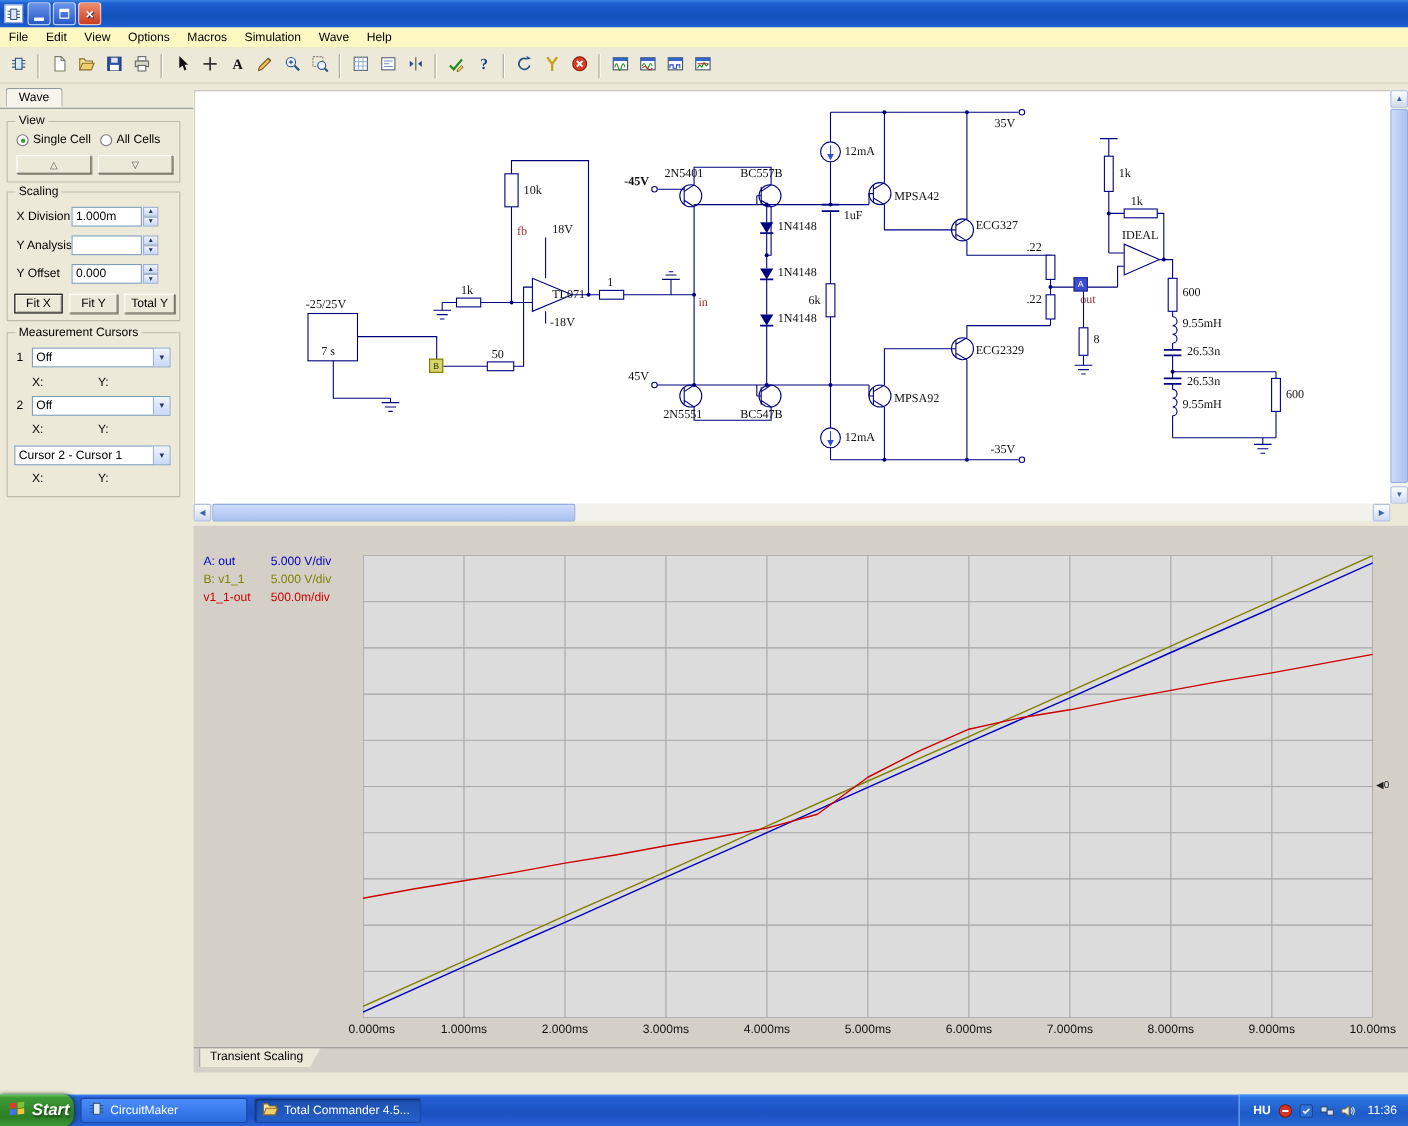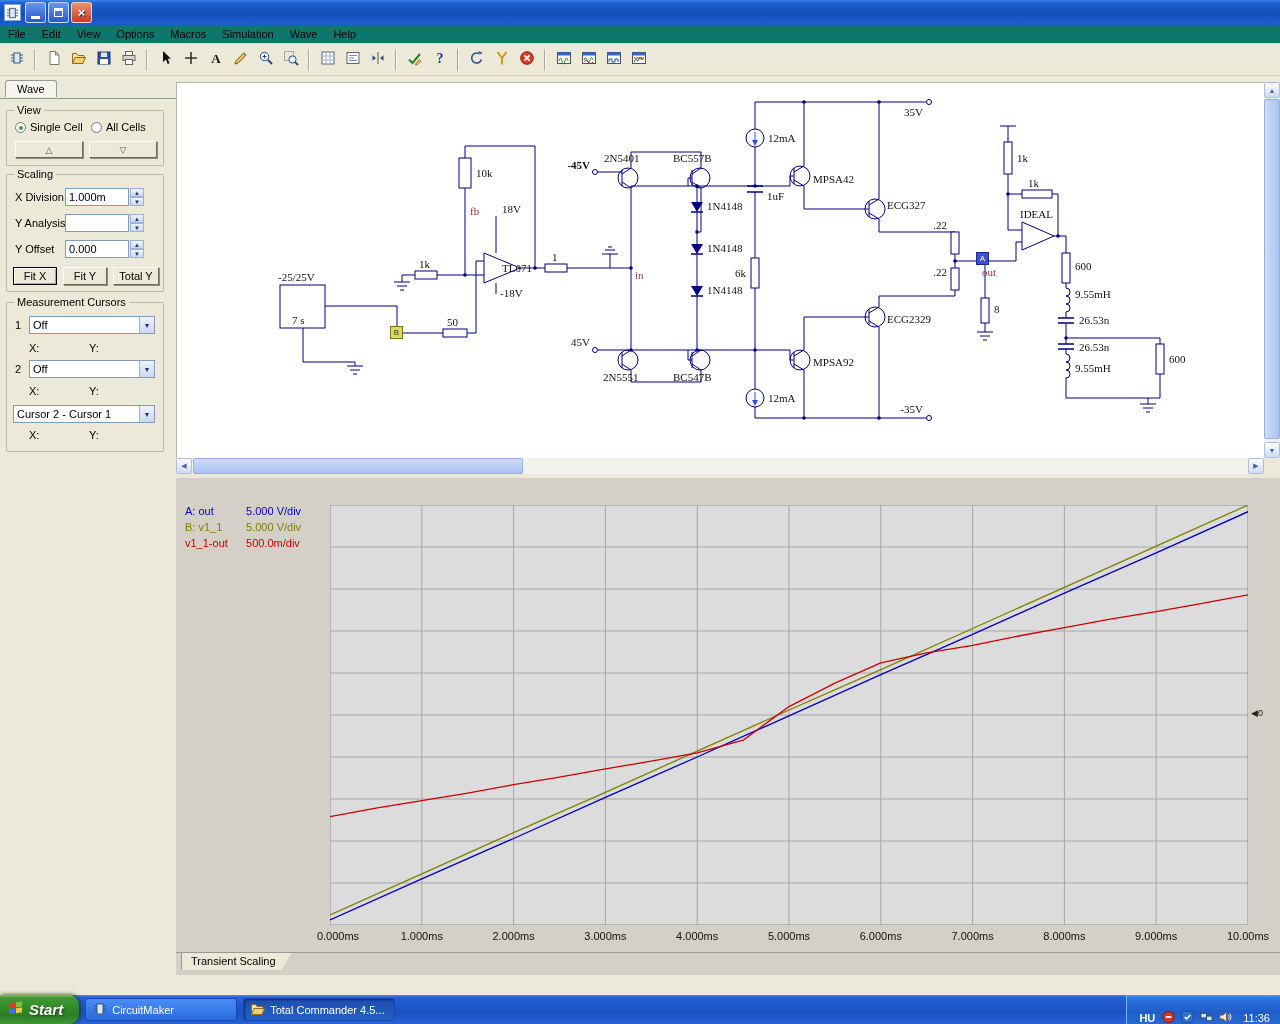--- a/index.html
+++ b/index.html
@@ -15,21 +15,21 @@
   .title-text { flex:1; white-space:nowrap; overflow:hidden; }
   .winbtns { display:flex; gap:2px; }
   .wbtn { width:21px; height:21px; border-radius:3px; border:1px solid rgba(255,255,255,.7);
     background:linear-gradient(#6a95ea,#2958c8); color:#fff; display:flex; align-items:center; justify-content:center; font-size:12px; }
   .wbtn.close { background:linear-gradient(#ef9070,#c83c1c); }
   .g-min { width:9px; height:3px; background:#fff; margin-top:9px; }
   .g-max { width:9px; height:9px; border:1px solid #fff; border-top:3px solid #fff; }
   .g-x { font-weight:bold; font-size:13px; line-height:1; }
 
   
-  .menubar { position:absolute; left:0; top:25px; width:1280px; height:19px; background:#0f766e; display:flex; align-items:center; border-bottom:1px solid #e2decb; }
+  .menubar { position:absolute; left:0; top:25px; width:1280px; height:19px; background:#fef9c3; display:flex; align-items:center; border-bottom:1px solid #e2decb; }
   .menu-item { padding:2px 8px; }
   .toolbar { position:absolute; left:0; top:44px; width:1280px; height:32px; background:#ECE9D8; display:flex; align-items:center; padding-left:4px; border-bottom:1px solid #cfccb8; }
   .tbtn { width:25px; height:25px; display:flex; align-items:center; justify-content:center; background:transparent; border:1px solid transparent; }
   .tsep { width:2px; height:22px; border-left:1px solid #a9a696; border-right:1px solid #fff; margin:0 5px; }
 
   
   .left-panel { position:absolute; left:0; top:78px; width:176px; height:897px; background:#ECE9D8; }
   .panel-tab { position:absolute; left:5px; top:2px; padding:2px 11px; background:#F6F4EC;
     border:1px solid #919B9C; border-bottom:none; border-radius:3px 3px 0 0; }
   .panel-tabline { position:absolute; left:0; top:20px; width:176px; border-top:1px solid #919B9C; }
@@ -72,29 +72,29 @@
   #plot-svg { position:absolute; left:154px; top:27px; background:#dcdcdc; }
   .xlabels span { position:absolute; top:452px; transform:translateX(-50%); white-space:nowrap; color:#111; }
   .zero-marker { position:absolute; left:1075px; top:230px; font-size:9px; color:#222; }
   .wave-tabline { position:absolute; left:0; top:474px; width:1104px; border-top:1px solid #999; }
   .wv-tab { position:absolute; left:5px; top:475px; height:17px; padding:2px 16px 0 9px; background:#ECE9D8;
     clip-path:polygon(0 0, 100% 0, calc(100% - 10px) 100%, 0 100%); border-left:1px solid #999; }
 
   
   .taskbar { position:absolute; left:0; top:995px; width:1280px; height:29px;
     background:linear-gradient(180deg,#4a8cf5 0%,#2561d6 8%,#1c50c0 60%,#2862d8 100%); display:flex; align-items:center; }
-  .start { height:29px; padding:0 16px 0 8px; display:flex; align-items:center; gap:5px;
+  .start { height:29px; padding:0 4px 0 8px; display:flex; align-items:center; gap:5px;
     background:linear-gradient(180deg,#6fca5f 0%,#3d9a33 10%,#2d7d26 70%,#3d9a33 100%);
     border-radius:0 10px 10px 0; color:#fff; font-style:italic; font-weight:bold; font-size:15px;
     text-shadow:1px 1px 2px #14430f; box-shadow:1px 0 4px #123c0e;justify-content:space-between; }
   .taskbtn { height:23px; width:152px; margin-left:6px; display:flex; align-items:center; gap:4px; padding:0 6px;
     background:linear-gradient(#4a8df8,#2a6ae0); border:1px solid #1c48a8; border-radius:3px; color:#fff;
     white-space:nowrap; overflow:hidden; font-size:11px; }
   .taskbtn.pressed { background:linear-gradient(#1c4fae,#2560c8); box-shadow:inset 1px 1px 2px #0c2a66; }
-  .tray { margin-left:auto; height:29px; display:flex; align-items:flex-end; gap:6px; padding:0 10px 0 12px;
+  .tray { margin-left:auto; height:29px; display:flex; align-items:center; gap:6px; padding:0 10px 0 12px;
     background:linear-gradient(180deg,#4aa0f8 0%,#2a74e0 10%,#1e5cc8 60%,#2a6ad2 100%); border-left:1px solid #7db0f2; color:#fff; }
   .tray-icon { width:15px; height:15px; display:flex; align-items:center; justify-content:center; }
   .clock { font-size:11px; padding-left:4px; }
 </style>
 </head>
 <body>
 
 <div class="titlebar">
   <span class="appicon" id="app-icon">
       <svg viewBox="0 0 16 16" width="16" height="16">

